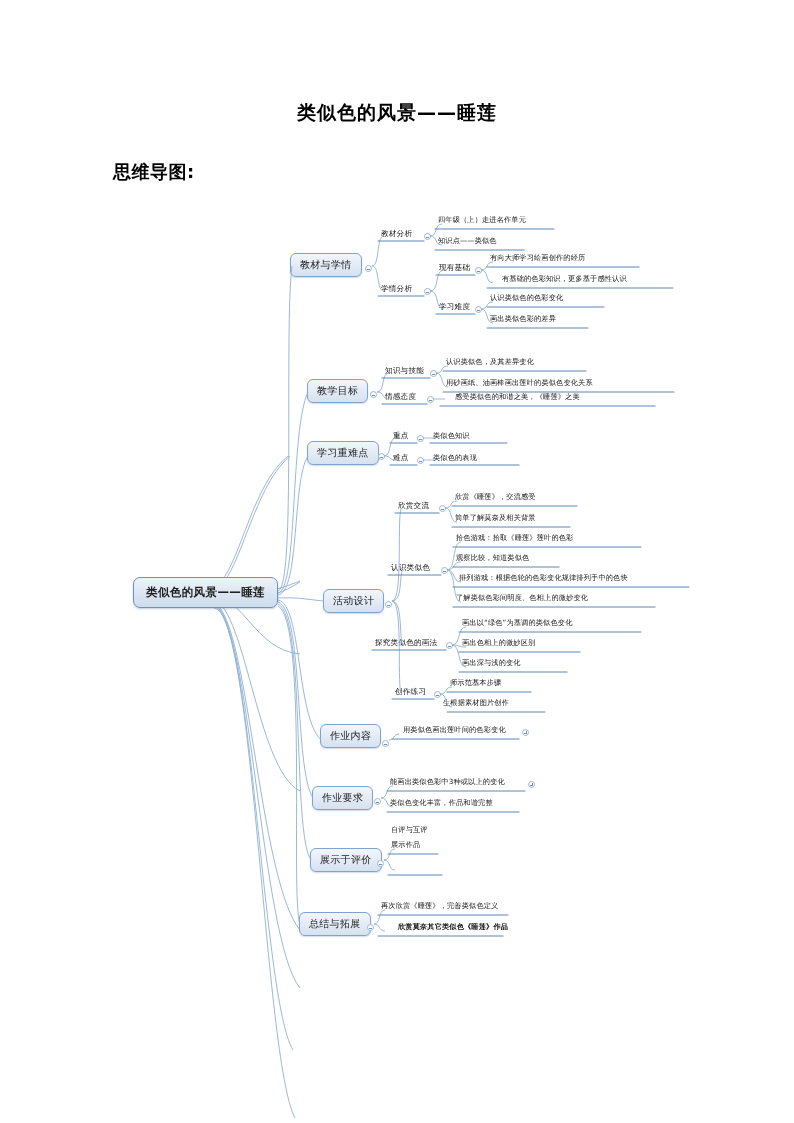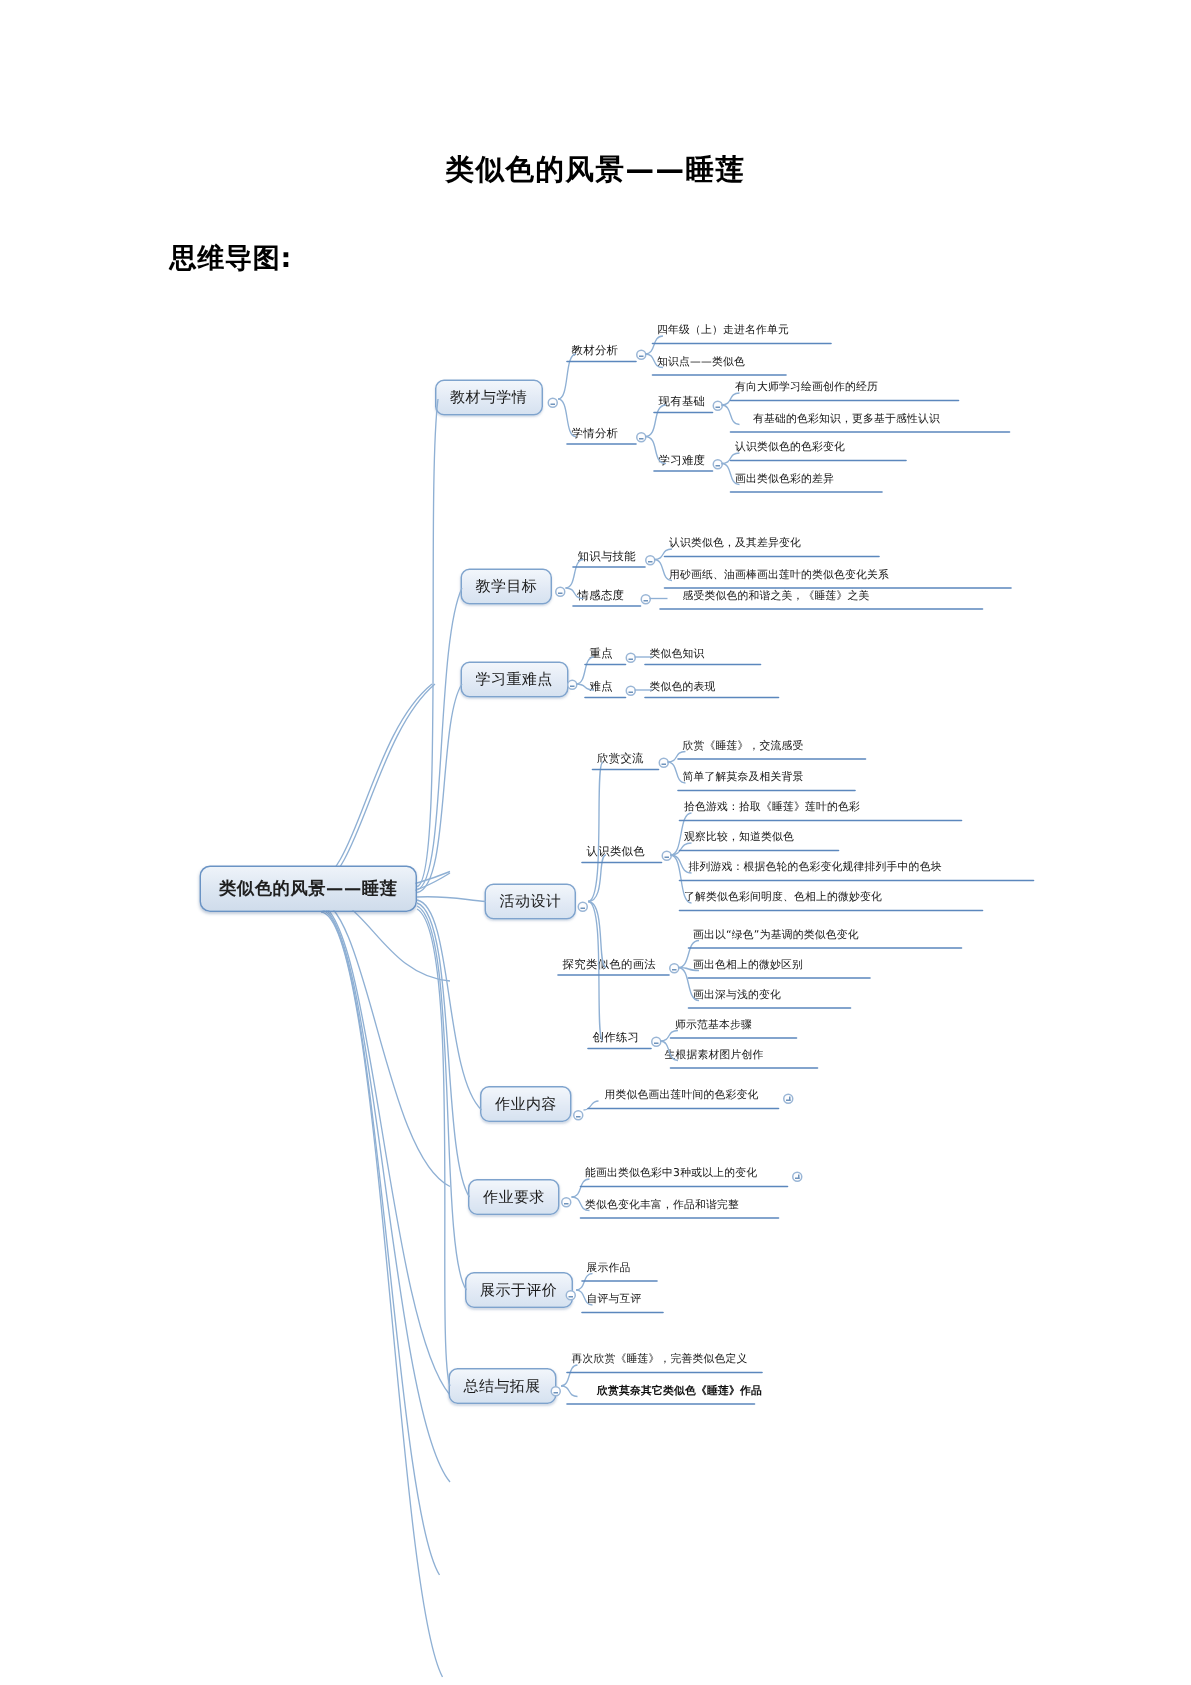--- a/index.html
+++ b/index.html
@@ -279,21 +279,21 @@
     <span>类似色变化丰富，作品和谐完整</span>
   </div>
 
   <div class="node n-l1" style="left:310px;top:848px;">
     <span>展示于评价</span>
   </div>
   <div class="toggle" style="left:377px;top:860px;"></div>
   <div class="node n-leaf" style="left:388px;top:839px;">
     <span>展示作品</span>
   </div>
-  <div class="node n-leaf" style="left:388px;top:860px;text-align:center;">
+  <div class="node n-leaf" style="left:388px;top:824px;text-align:center;">
     <span>自评与互评</span>
   </div>
 
   <div class="node n-l1" style="left:299px;top:912px;">
     <span>总结与拓展</span>
   </div>
   <div class="toggle" style="left:367px;top:924px;"></div>
   <div class="node n-leaf" style="left:378px;top:900px;">
     <span>再次欣赏《睡莲》，完善类似色定义</span>
   </div>

